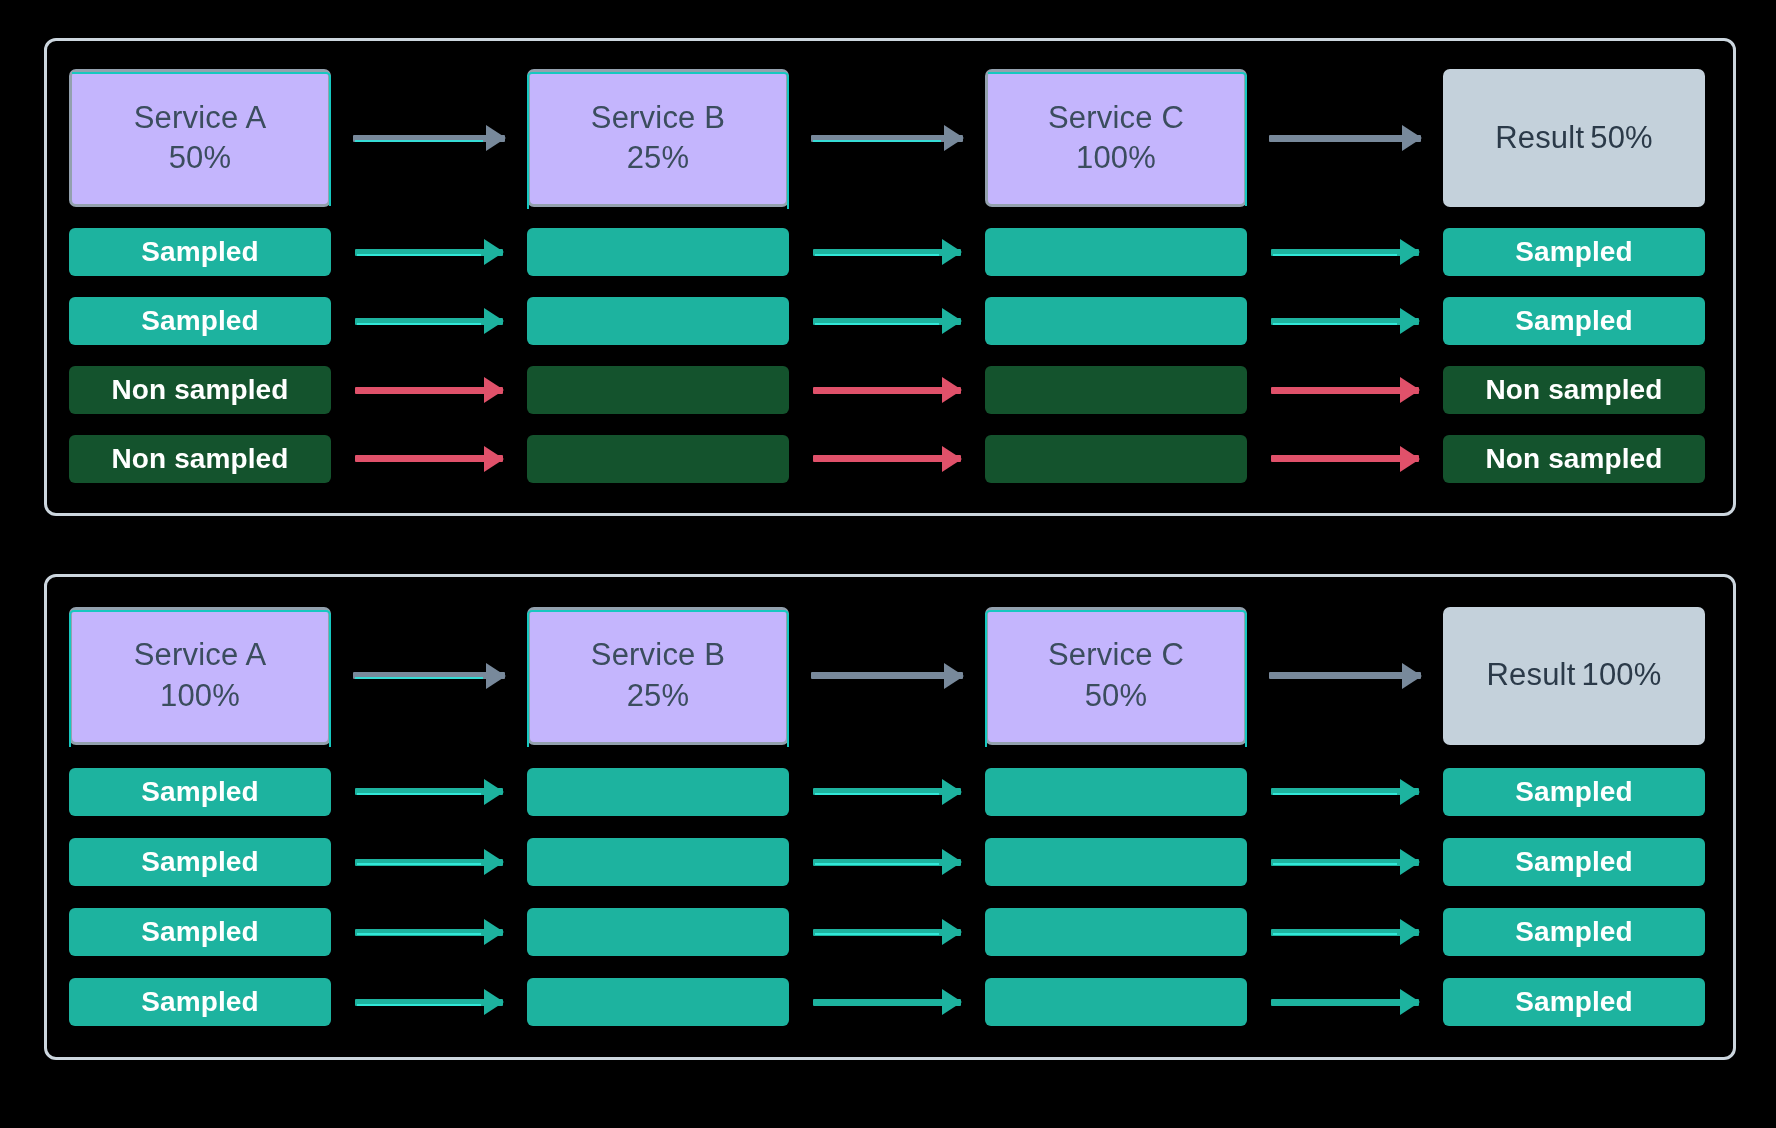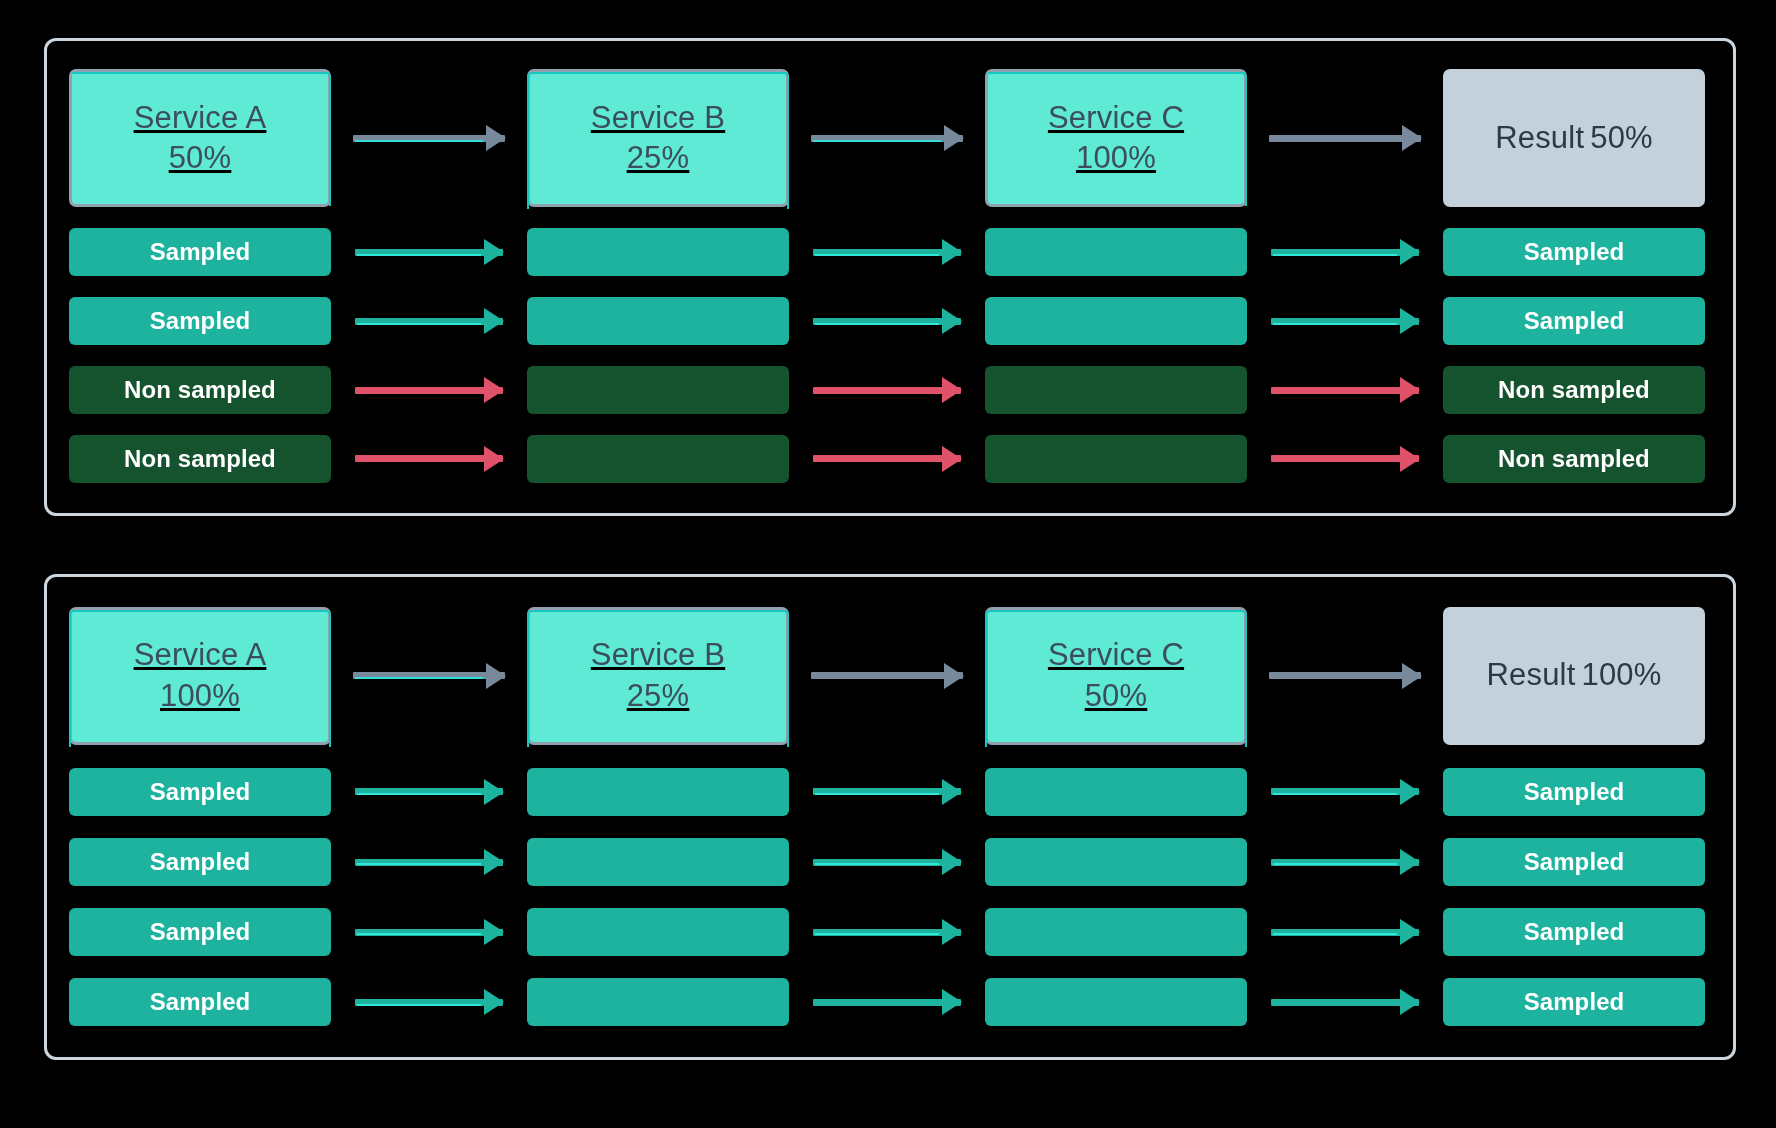--- a/index.html
+++ b/index.html
@@ -41,27 +41,26 @@
   .row-services { height: 160px; }
   .row-bar      { height: 64px; }
   .row-gap      { height: 9px; }
 
   
   .svc-box {
     position: relative;
     height: 138px;
     border: 3px solid #93a1ae;
     border-radius: 7px;
-    background: #5eead4;
+    background: #c4b5fd;
     display: flex;
     flex-direction: column;
     align-items: center;
     justify-content: center;
     gap: 6px;
-    text-decoration: underline;
   }
   .svc-box::after {
     content: "";
     position: absolute;
     left: 0px; right: -3px; top: 0px;
     height: 132px;
     border: 2px solid #16c8c0;
     border-bottom: none;
     border-left: none;
     border-radius: 0 5px 0 0;
@@ -95,21 +94,21 @@
   .result-box .svc-pct { color: #2b3a49; }
 
   
   .bar {
     height: 48px;
     border-radius: 6px;
     display: flex;
     align-items: center;
     justify-content: center;
     color: #ffffff;
-    font-size: 24px;
+    font-size: 28px;
     font-weight: 700;
     letter-spacing: .1px;
   }
   .bar.sampled    { background: #1db39f; }
   .bar.nonsampled { background: #14532d; }
   .bar.blank      { color: transparent; }
 
   
   .arrow {
     position: relative;

